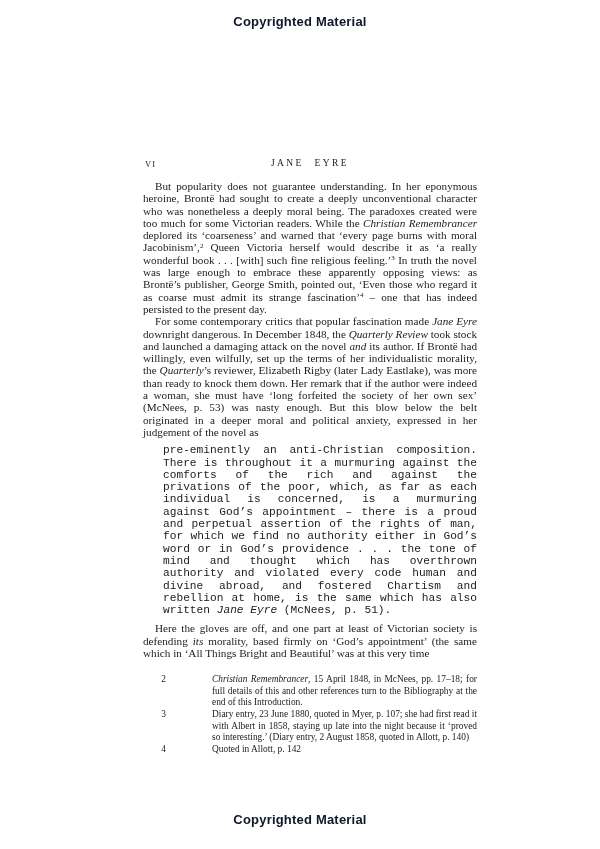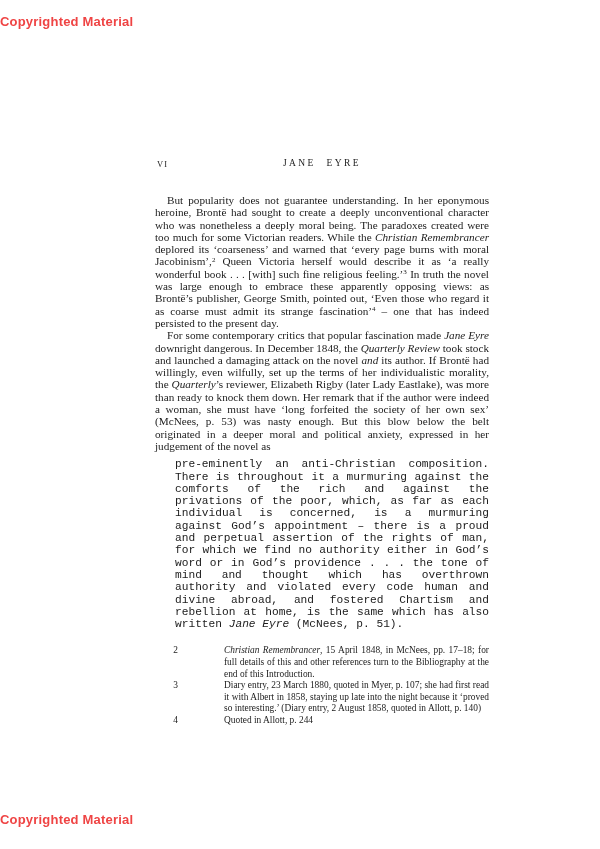--- a/index.html
+++ b/index.html
@@ -9,33 +9,33 @@
     height: 849px;
     background: #ffffff;
     overflow: hidden;
     font-family: "Liberation Serif", serif;
     color: #1b1b1b;
   }
   .copyright {
     position: absolute;
     left: 0;
     width: 600px;
-    text-align: left;
+    text-align: center;
     font-family: "Liberation Sans", sans-serif;
     font-weight: bold;
     font-size: 13px;
     letter-spacing: 0.2px;
-    color: #ef4444;
+    color: #0f172a;
   }
   .copyright.top { top: 14px; }
   .copyright.bottom { top: 812px; }
 
   .content {
     position: absolute;
-    left: 155px;
+    left: 143px;
     top: 158px;
     width: 334px;
   }
 
   .pageheader {
     position: relative;
     height: 13px;
     color: #222222;
   }
   .pagenum {
@@ -49,21 +49,21 @@
     position: absolute;
     left: 0; right: 0;
     top: 0;
     text-align: center;
     font-size: 9.5px;
     letter-spacing: 2.4px;
     word-spacing: 6px;
   }
 
   .bodytext {
-    margin-top: 23px;
+    margin-top: 9px;
     font-size: 11.2px;
     line-height: 12.3px;
     text-align: justify;
   }
   .para {
     margin: 0;
     text-indent: 12px;
   }
   .quote {
     margin: 6px 0 6px 20px;
@@ -108,34 +108,35 @@
 
     <div class="pageheader">
       <span class="pagenum">VI</span>
       <span class="runtitle">JANE EYRE</span>
     </div>
 
     <div class="bodytext">
       <p class="para"><span>But popularity does not guarantee understanding. In her eponymous heroine, Brontë had sought to create a deeply unconventional character who was nonetheless a deeply moral being. The paradoxes created were too much for some Victorian readers. While the </span><em>Christian Remembrancer</em><span> deplored its ‘coarseness’ and warned that ‘every page burns with moral Jacobinism’,</span><sup>2</sup><span> Queen Victoria herself would describe it as ‘a really wonderful book . . . [with] such fine religious feeling.’</span><sup>3</sup><span> In truth the novel was large enough to embrace these apparently opposing views: as Brontë’s publisher, George Smith, pointed out, ‘Even those who regard it as coarse must admit its strange fascination’</span><sup>4</sup><span> – one that has indeed persisted to the present day.</span></p>
       <p class="para"><span>For some contemporary critics that popular fascination made </span><em>Jane Eyre</em><span> downright dangerous. In December 1848, the </span><em>Quarterly Review</em><span> took stock and launched a damaging attack on the novel </span><em>and</em><span> its author. If Brontë had willingly, even wilfully, set up the terms of her individualistic morality, the </span><em>Quarterly</em><span>’s reviewer, Elizabeth Rigby (later Lady Eastlake), was more than ready to knock them down. Her remark that if the author were indeed a woman, she must have ‘long forfeited the society of her own sex’ (McNees, p. 53) was nasty enough. But this blow below the belt originated in a deeper moral and political anxiety, expressed in her judgement of the novel as</span></p>
       <div class="quote"><span>pre-eminently an anti-Christian composition. There is throughout it a murmuring against the comforts of the rich and against the privations of the poor, which, as far as each individual is concerned, is a murmuring against God’s appointment – there is a proud and perpetual assertion of the rights of man, for which we find no authority either in God’s word or in God’s providence . . . the tone of mind and thought which has overthrown authority and violated every code human and divine abroad, and fostered Chartism and rebellion at home, is the same which has also written </span><em>Jane Eyre</em><span> (McNees, p. 51).</span></div>
+      <p class="para"><span>Here the gloves are off, and one part at least of Victorian society is defending </span><em>its</em><span> morality, based firmly on ‘God’s appointment’ (the same which in ‘All Things Bright and Beautiful’ was at this very time</span></p>
     </div>
 
     <div class="footnotes">
       <div class="footnote">
         <span class="fn-num">2</span>
         <span class="fn-text"><em>Christian Remembrancer</em><span>, 15 April 1848, in McNees, pp. 17–18; for full details of this and other references turn to the Bibliography at the end of this Introduction.</span></span>
       </div>
       <div class="footnote">
         <span class="fn-num">3</span>
-        <span class="fn-text"><span>Diary entry, 23 March 1880, quoted in Myer, p. 107; she had first read it with Albert in 1858, staying up late into the night because it ‘proved so interesting.’ (Diary entry, 2 August 1858, quoted in Allott, p. 140)</span></span>
+        <span class="fn-text"><span>Diary entry, 23 June 1880, quoted in Myer, p. 107; she had first read it with Albert in 1858, staying up late into the night because it ‘proved so interesting.’ (Diary entry, 2 August 1858, quoted in Allott, p. 140)</span></span>
       </div>
       <div class="footnote">
         <span class="fn-num">4</span>
-        <span class="fn-text"><span>Quoted in Allott, p. 244</span></span>
+        <span class="fn-text"><span>Quoted in Allott, p. 142</span></span>
       </div>
     </div>
 
   </div>
 
   <div class="copyright bottom">Copyrighted Material</div>
 
 </div>
 
 </body></html>

